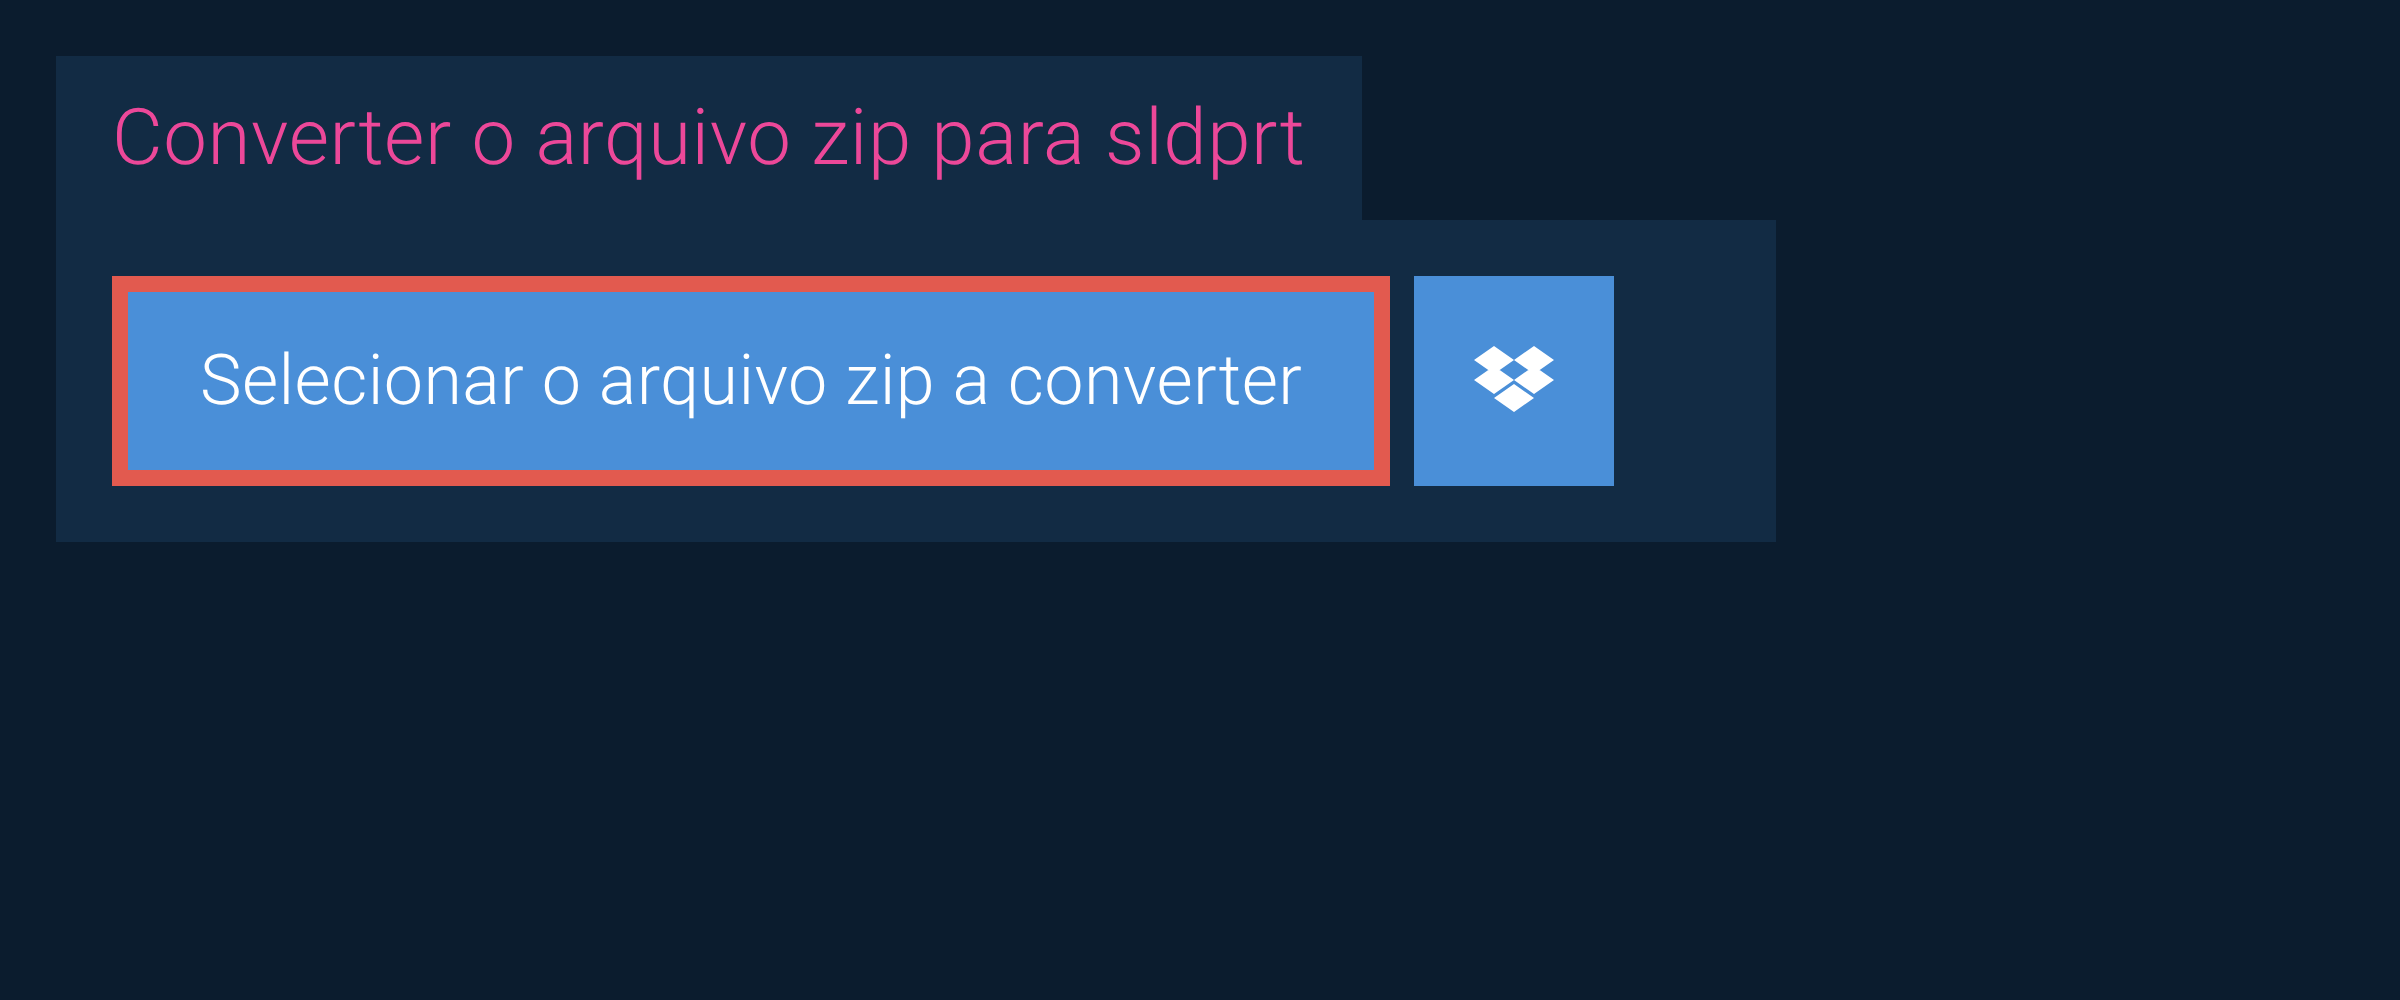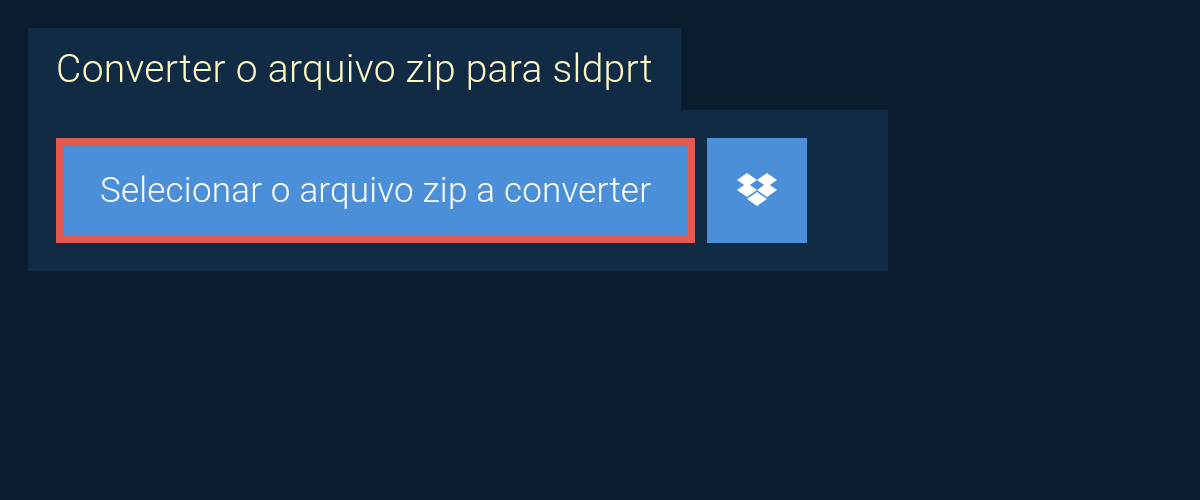--- a/index.html
+++ b/index.html
@@ -13,21 +13,21 @@
     .container {
       padding: 28px;
     }
     .title-bar {
       display: inline-block;
       background: #122b44;
       padding: 18px 28px;
       margin-bottom: 0;
     }
     .title-text {
-      color: #fef9c3;
+      color: #ec4899;
       font-size: 39px;
       font-weight: 300;
       letter-spacing: 0.3px;
     }
     .main-panel {
       background: #122b44;
       padding: 28px;
       margin-top: 0;
       width: 860px;
     }

